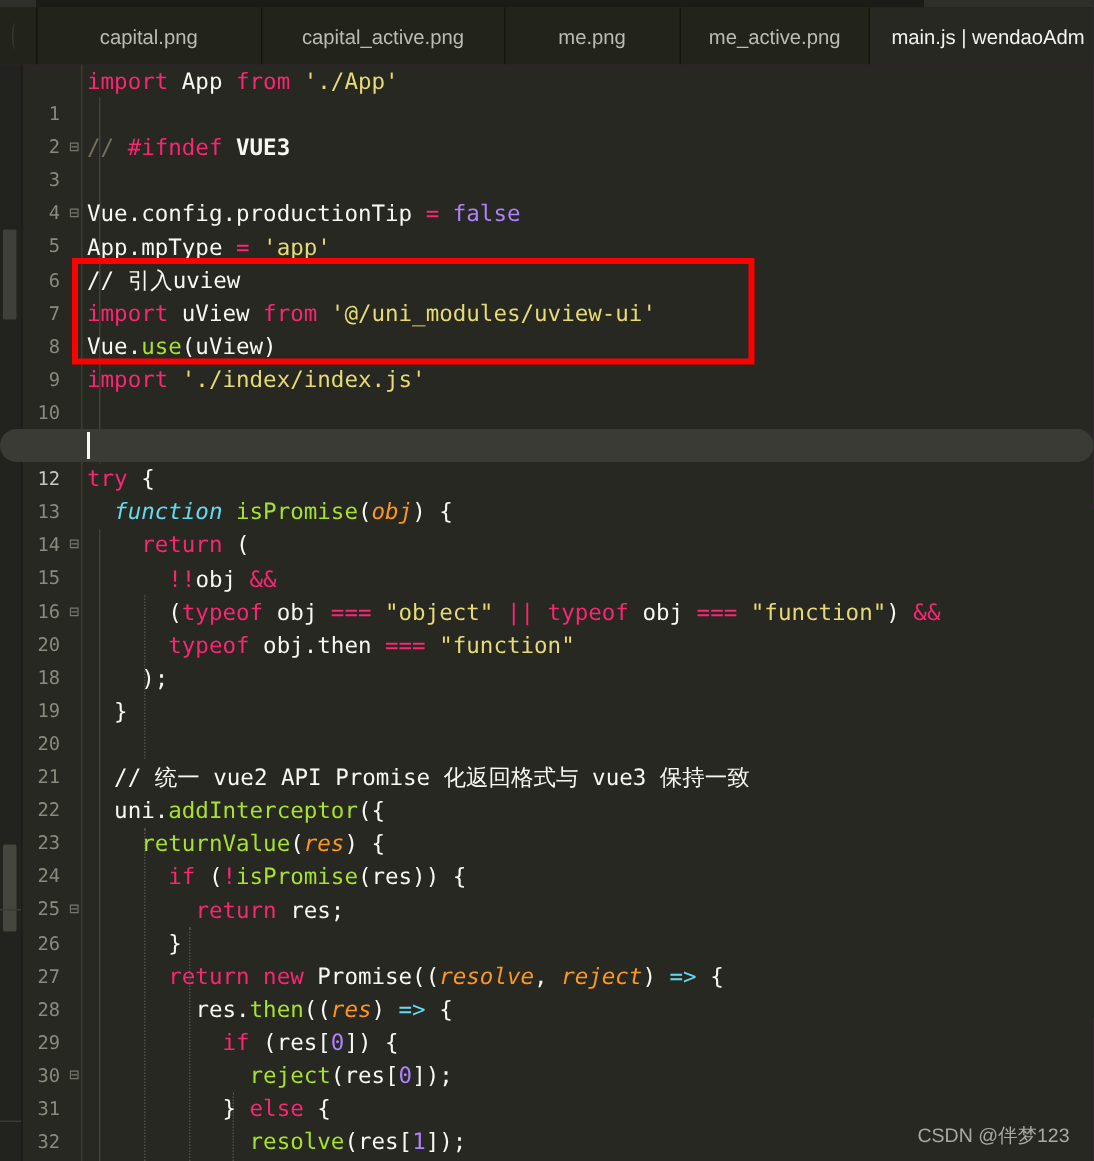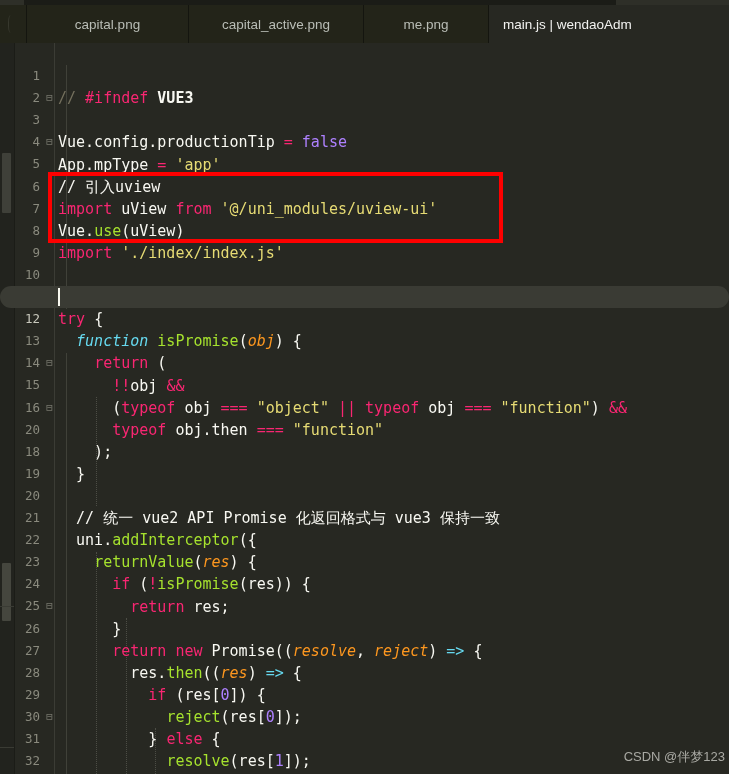--- a/index.html
+++ b/index.html
@@ -211,21 +211,21 @@
   .redbox {
     position: absolute;
     border: 4px solid #fe0000;
     box-sizing: border-box;
     pointer-events: none;
   }
 
   
   .watermark {
     position: absolute;
-    right: 4px;
+    right: 16px;
     bottom: 8px;
     color: #b4b4ae;
     font-size: 13px;
     font-family: "Liberation Sans", sans-serif;
     opacity: .92;
   }
 </style>
 </head>
 <body>
 
@@ -236,20 +236,21 @@
     <div class="seg" style="left:616px;width:113px;"></div>
   </div>
 
   <div class="tabbar">
     <div class="tab-stub">
       <div class="squiggle"></div>
     </div>
     <div class="tab t0">capital.png</div>
     <div class="tab t1">capital_active.png</div>
     <div class="tab t2">me.png</div>
+    <div class="tab t3">me_active.png</div>
     <div class="tab active">main.js | wendaoAdm</div>
   </div>
 
   <div class="editor">
 
     <div class="outer-scroll">
       <div class="thumb" style="top:110px;height:60px;"></div>
       <div class="thumb" style="top:520px;height:58px;background:#45463e;"></div>
       <div class="mark" style="top:563px;"></div>
       <div class="mark" style="top:704px;"></div>
@@ -263,20 +264,21 @@
     <div class="iguide dotted" style="left:96px;top:354px;height:109px;"></div>
     <div class="iguide dotted" style="left:96px;top:509px;height:222px;"></div>
     <div class="iguide dotted" style="left:126px;top:575px;height:156px;"></div>
     <div class="iguide dotted" style="left:155px;top:685px;height:46px;"></div>
 
     <div class="lines">
 
       <div class="line" style="top:0px;position:absolute;width:729px;">
         <span class="num">1</span>
         <span class="fold">⊟</span>
+        <span class="code"><span class="k">import</span> <span class="pl">App</span> <span class="k">from</span> <span class="s">'./App'</span></span>
       </div>
 
       <div class="line" style="top:22.1px;position:absolute;width:729px;">
         <span class="num">2</span>
         <span class="fold"></span>
         <span class="code"></span>
       </div>
 
       <div class="line" style="top:44.2px;position:absolute;width:729px;">
         <span class="num">3</span>

